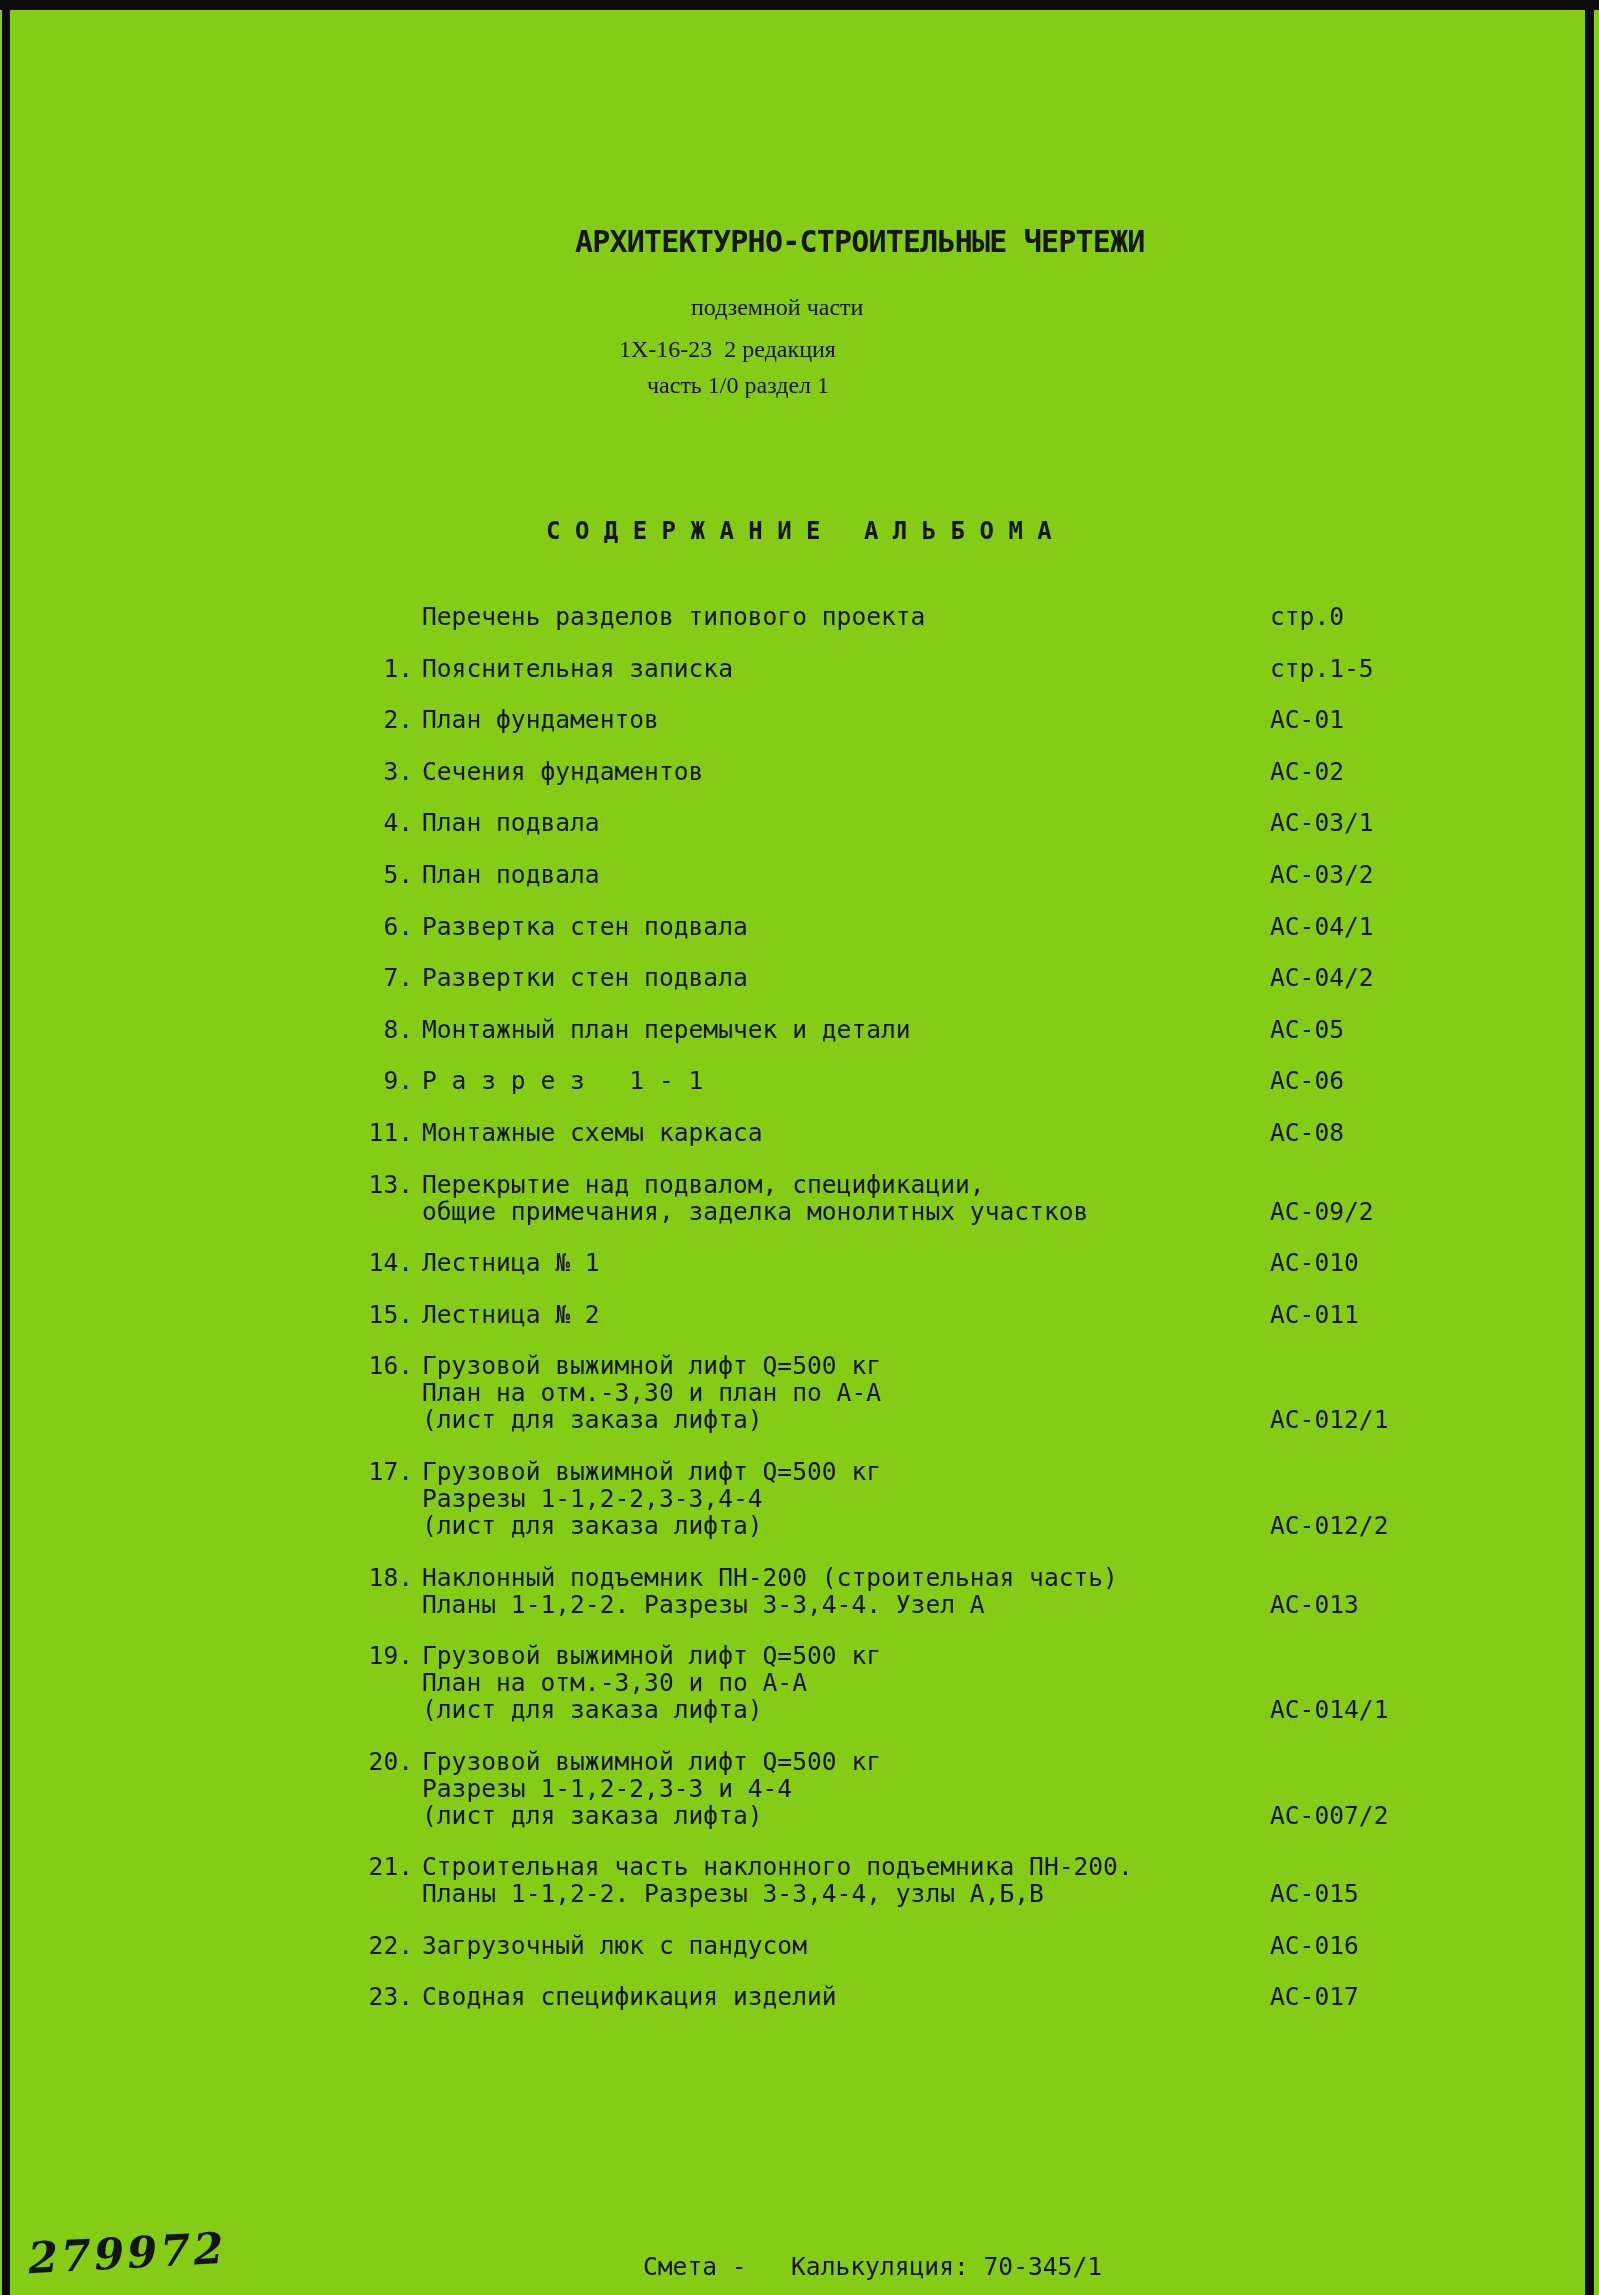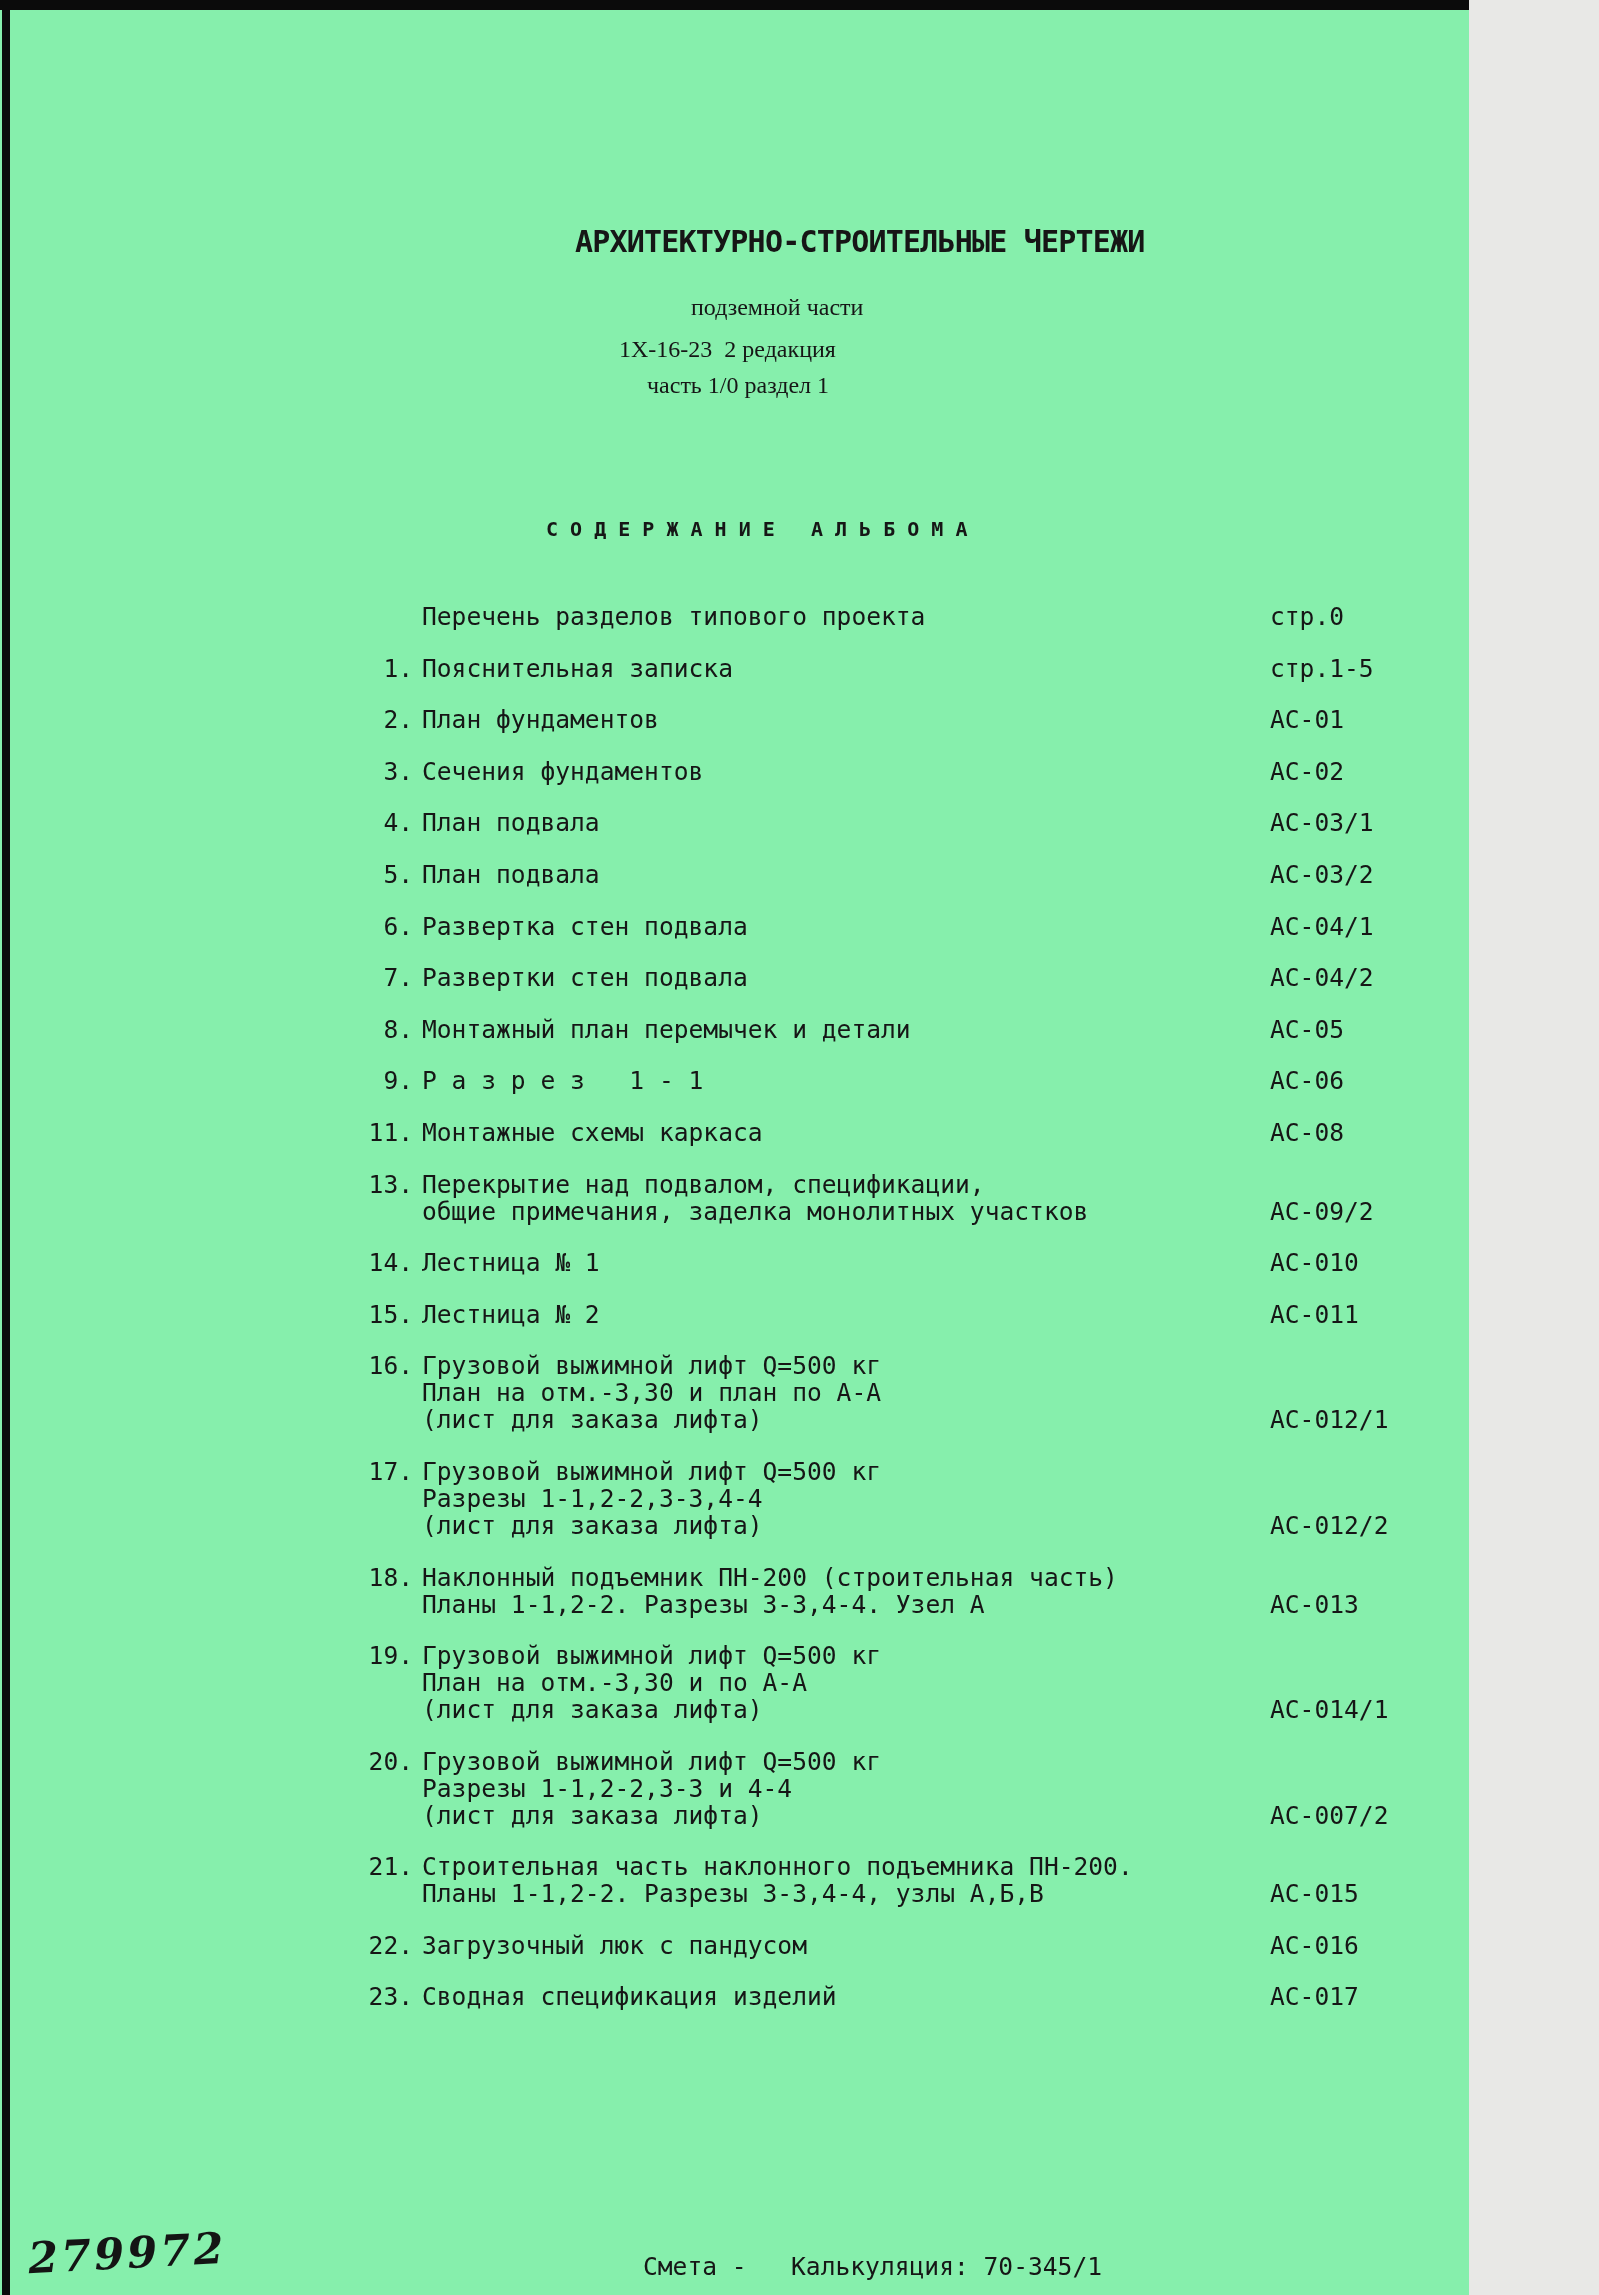--- a/index.html
+++ b/index.html
@@ -1,19 +1,19 @@
 <!DOCTYPE html>
 <html style="font-size:12.7px"><head>
 <meta charset="utf-8">
 <style>
   html,body{margin:0;padding:0;background:#e8e8e6;}
   .page{
     position:relative;
-    width:1469px;height:2295px;
-    background:#86efac;
+    width:1599px;height:2295px;
+    background:#84cc16;
     overflow:hidden;
     font-family:"DejaVu Sans Mono", monospace;
     color:#161616;
   }
   
   .border-top{position:absolute;left:0;top:0;width:1599px;height:9.5px;background:#0b0b0b;}
   .border-left{position:absolute;left:1.6px;top:0;width:8.7px;height:2295px;background:#0b0b0b;}
   .border-right{position:absolute;left:1585px;top:0;width:8.7px;height:2295px;background:#0b0b0b;}
 
   .doc-title{
@@ -21,21 +21,21 @@
     font-size:30px;line-height:1;font-weight:700;letter-spacing:-0.8px;
     white-space:pre;
   }
   .subtitle{position:absolute;font-size:24px;line-height:1;white-space:pre;font-family:Liberation Serif, serif;}
   .sub1{left:691px;top:295px;}
   .sub2{left:619px;top:337px;}
   .sub3{left:647px;top:373px;}
 
   .toc-heading{
     position:absolute;left:546px;top:519px;
-    font-size:20px;line-height:1;font-weight:700;white-space:pre;
+    font-size:24px;line-height:1;font-weight:700;white-space:pre;
   }
 
   .toc{position:absolute;left:0;top:603px;width:1599px;}
   .toc-row{position:relative;padding-left:422px;margin-bottom:24.6px;font-size:24.6px;}
   .toc-num{position:absolute;left:294px;width:119px;text-align:right;line-height:27px;}
   .toc-line{line-height:27px;white-space:pre;}
   .toc-page{position:absolute;left:1270px;bottom:0;line-height:27px;white-space:pre;}
 
   .footer-line{
     position:absolute;left:643px;top:2219px;

